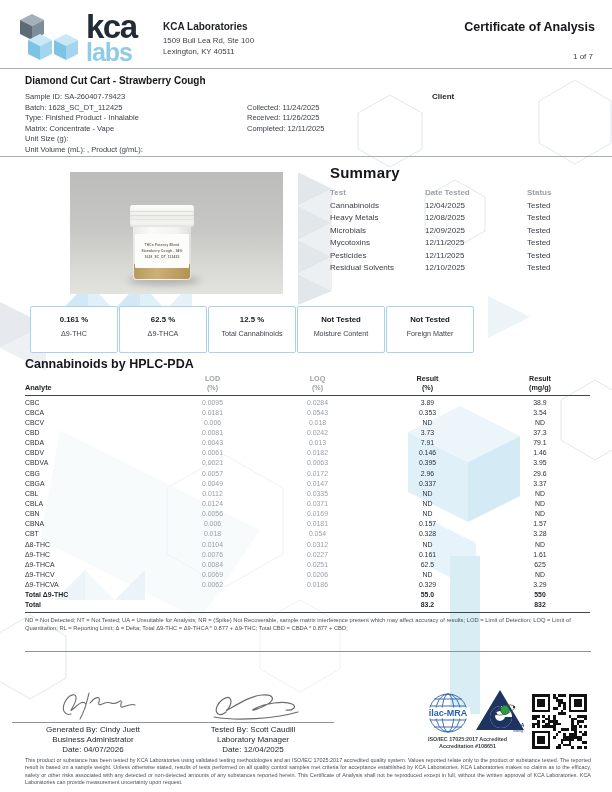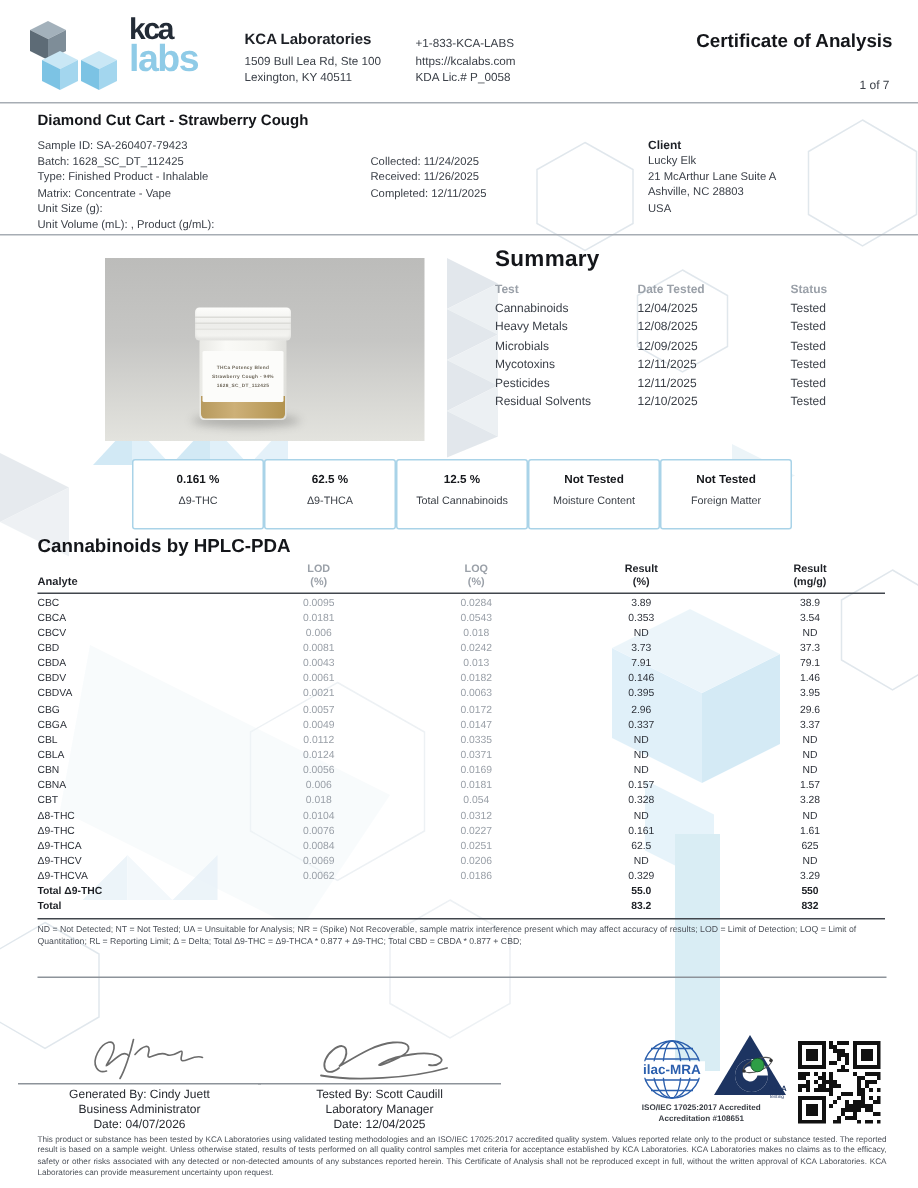--- a/index.html
+++ b/index.html
@@ -7,21 +7,21 @@
     position:relative;width:612px;height:792px;background:#ffffff;overflow:hidden;
     font-family:"Liberation Sans",sans-serif;color:#2e323a;
   }
   .abs{position:absolute;}
   .wm{position:absolute;left:0;top:0;z-index:0;}
   .content{position:absolute;left:0;top:0;width:612px;height:792px;z-index:1;}
 
   
   .logo{left:18px;top:8px;width:140px;height:58px;}
   .logo-text{position:absolute;left:68px;top:2px;line-height:1;}
-  .logo-kca{font-size:20px;font-weight:bold;color:#232b36;letter-spacing:-1.5px;}
+  .logo-kca{font-size:33px;font-weight:bold;color:#232b36;letter-spacing:-1.5px;}
   .logo-labs{font-size:25px;font-weight:bold;color:#8fcbe7;letter-spacing:-1px;margin-top:-3px;}
   .company{left:163px;top:21px;}
   .company-name{font-size:10px;font-weight:bold;color:#1d2026;margin-bottom:3px;}
   .company-line{font-size:7.8px;color:#3c4149;line-height:11px;}
   .contact{left:277px;top:23px;}
   .contact-line{font-size:7.8px;color:#3c4149;line-height:11.5px;}
   .coa-title{right:17px;top:20px;font-size:12.5px;font-weight:bold;color:#14161a;text-align:right;}
   .page-ind{right:19px;top:52px;font-size:8px;color:#3c4149;text-align:right;margin-left:36px;}
   .rule{position:absolute;height:1px;background:#a7adb4;}
   .rule-hdr{left:0;top:68px;width:612px;}
@@ -54,21 +54,21 @@
   .jar-label div{font-size:3.2px;color:#6e675a;font-weight:bold;letter-spacing:.2px;white-space:nowrap;}
 
   
   .summary-title{left:330px;top:164px;font-size:15px;font-weight:bold;color:#14161a;letter-spacing:.2px;}
   .summary-head{left:330px;top:188px;width:255px;display:flex;font-size:8px;font-weight:bold;color:#9ba1a9;}
   .summary-rows{left:330px;top:200px;width:255px;}
   .summary-row{display:flex;font-size:8px;color:#3c4149;line-height:12.4px;}
   .s-c1{width:95px;} .s-c2{width:102px;} .s-c3{width:58px;}
 
   
-  .boxes{left:30px;top:306px;width:556px;display:flex;justify-content:center;}
+  .boxes{left:30px;top:306px;width:444px;display:flex;justify-content:space-between;}
   .rbox{width:86px;height:45px;border:1px solid #a9d3e8;border-radius:2px;background:#ffffff;
     display:flex;flex-direction:column;align-items:center;text-align:center;}
   .rbox-value{font-size:7.8px;font-weight:bold;color:#16181c;margin-top:8px;}
   .rbox-label{font-size:7.2px;color:#3a3f46;margin-top:6px;line-height:8.6px;padding:0 4px;}
 
   
   .cann-title{left:25px;top:357px;font-size:12.5px;font-weight:bold;color:#14161a;}
   .cann-head{left:25px;top:375px;width:565px;display:flex;align-items:flex-end;}
   .cann-head .hc{text-align:center;font-size:7.2px;line-height:8.6px;font-weight:bold;}
   .hc.analyte{text-align:left;font-size:7.4px;color:#1d2026;}
@@ -177,25 +177,20 @@
         <div class="logo-labs">labs</div>
       </div>
     </div>
 
     <div class="abs company">
       <div class="company-name">KCA Laboratories</div>
       <div class="company-line">1509 Bull Lea Rd, Ste 100</div>
       <div class="company-line">Lexington, KY 40511</div>
     </div>
 
-    <div class="abs contact">
-      <div class="contact-line">+1-833-KCA-LABS</div>
-      <div class="contact-line">https://kcalabs.com</div>
-      <div class="contact-line">KDA Lic.# P_0058</div>
-    </div>
 
     <div class="abs coa-title">Certificate of Analysis</div>
     <div class="abs page-ind">1 of 7</div>
     <div class="rule rule-hdr"></div>
 
     <div class="abs product-title">Diamond Cut Cart - Strawberry Cough</div>
     <div class="abs sample-details" id="sample-details">
         <div>Sample ID: SA-260407-79423</div>
         <div>Batch: 1628_SC_DT_112425</div>
         <div>Type: Finished Product - Inhalable</div>
@@ -203,26 +198,20 @@
         <div>Unit Size (g):</div>
         <div>Unit Volume (mL): , Product (g/mL):</div>
       </div>
     <div class="abs sample-dates" id="sample-dates">
         <div>Collected: 11/24/2025</div>
         <div>Received: 11/26/2025</div>
         <div>Completed: 12/11/2025</div>
       </div>
     <div class="abs client">
       <div class="client-label">Client</div>
-      <div id="client-lines">
-          <div class="cl">Lucky Elk</div>
-          <div class="cl">21 McArthur Lane Suite A</div>
-          <div class="cl">Ashville, NC 28803</div>
-          <div class="cl">USA</div>
-        </div>
     </div>
     <div class="rule rule-sample"></div>
 
     <div class="abs photo">
       <div class="jar-shadow"></div>
       <div class="jar-body"></div>
       <div class="jar-fill"></div>
       <div class="jar-label" id="jar-label">
           <div>THCa Potency Blend</div>
           <div>Strawberry Cough - 94%</div>

